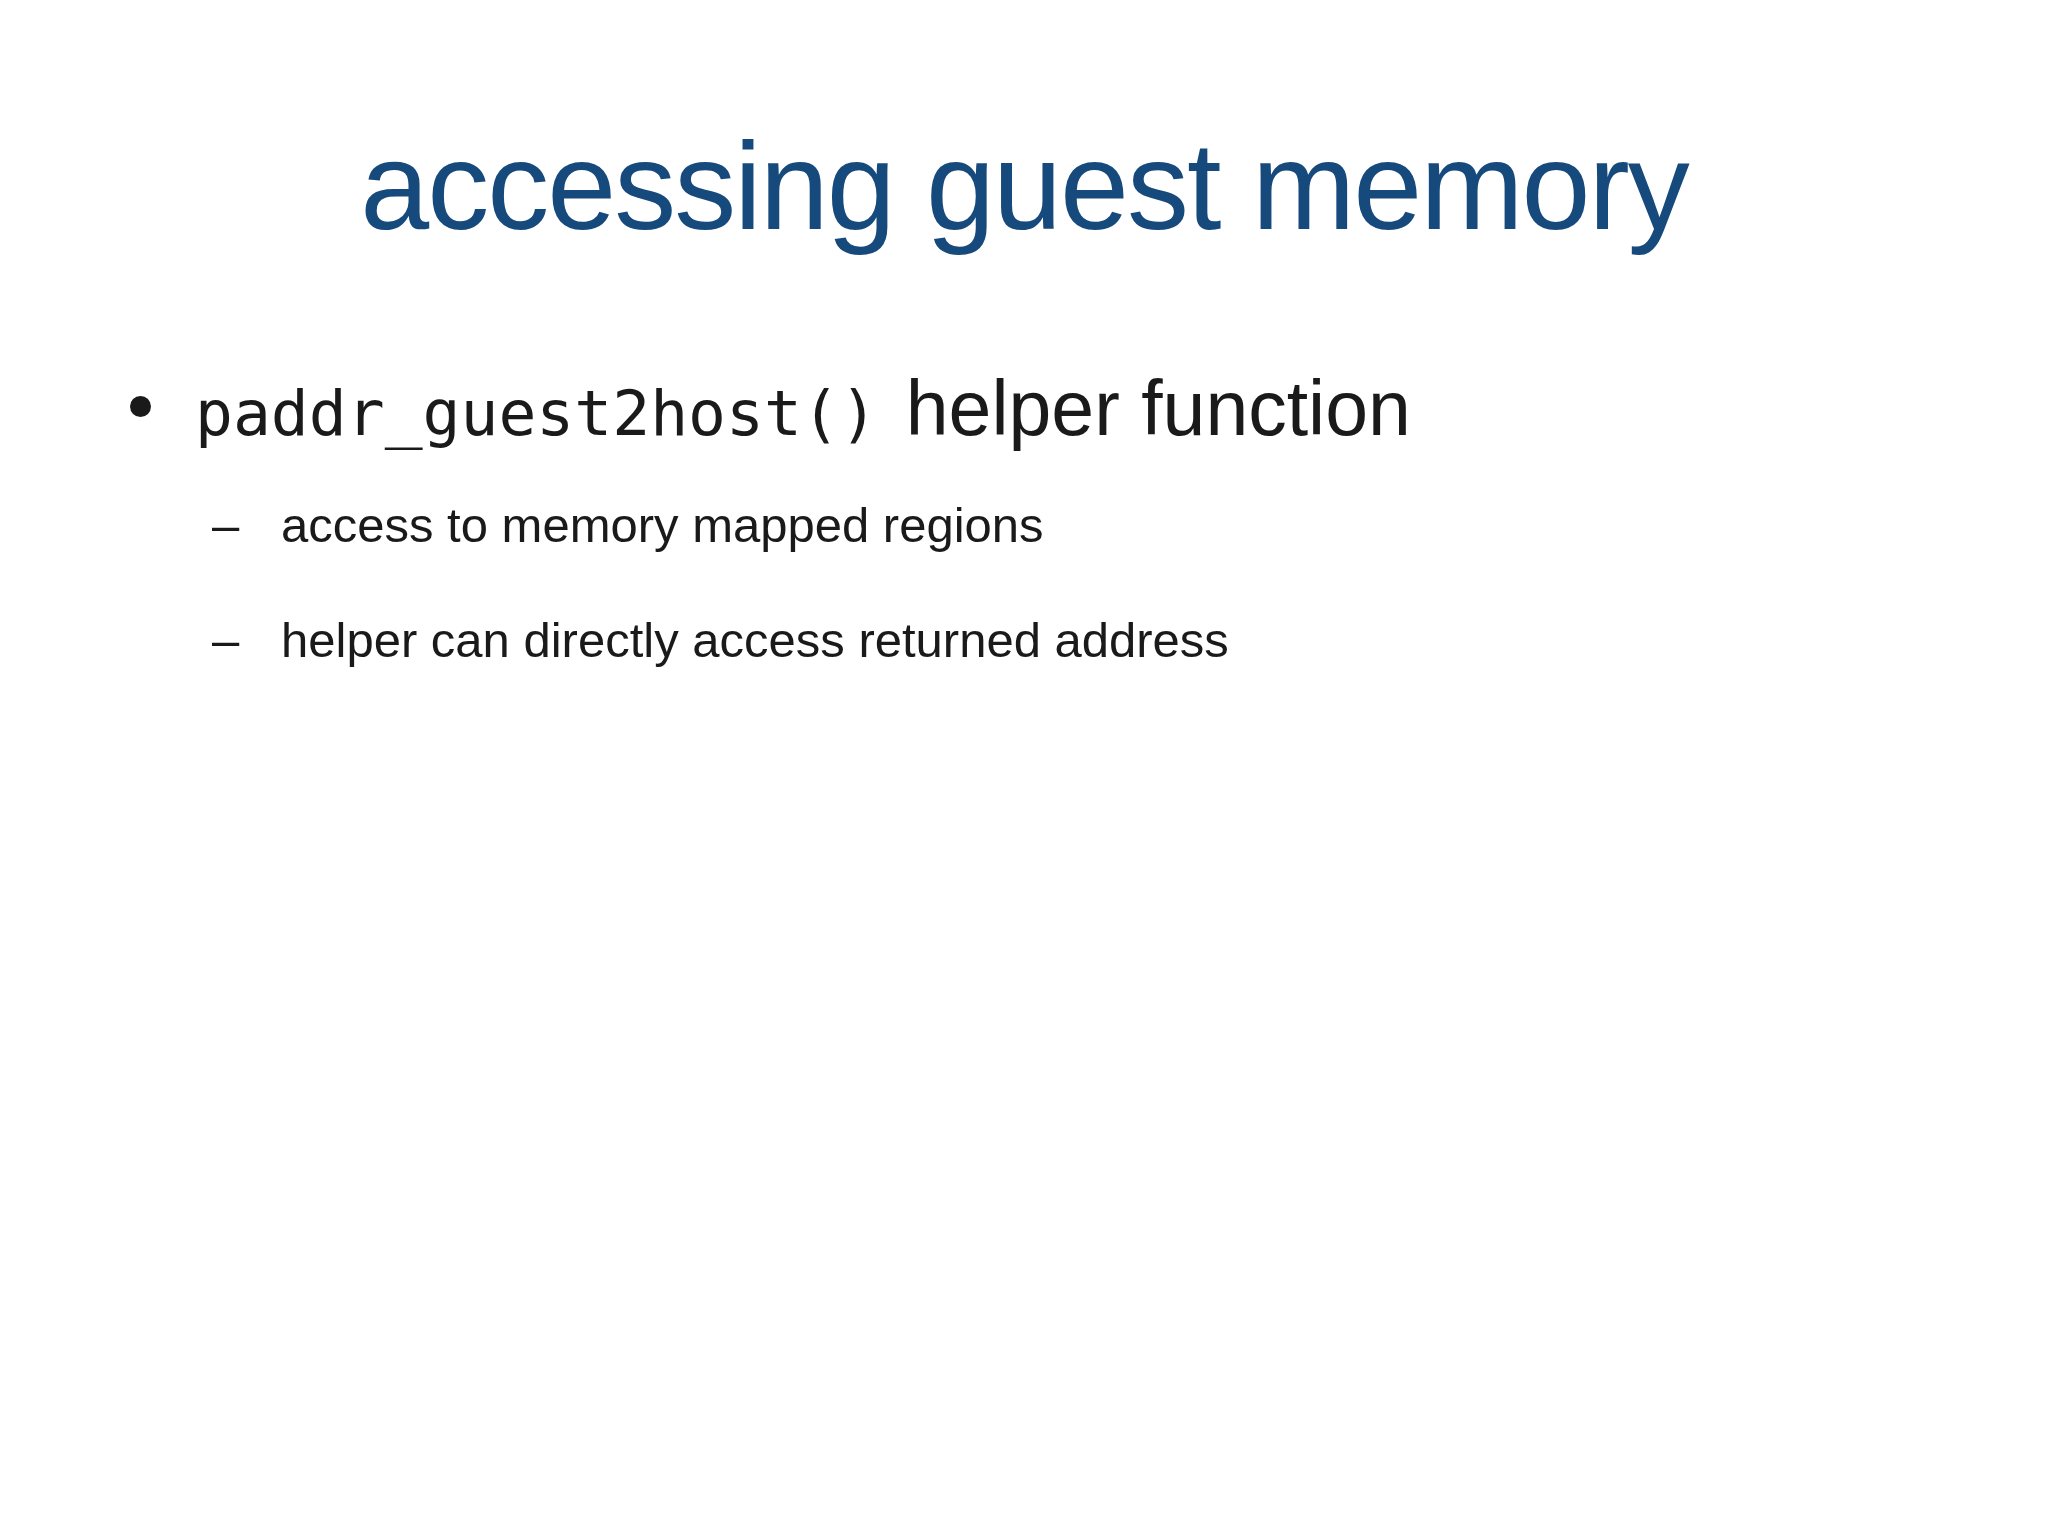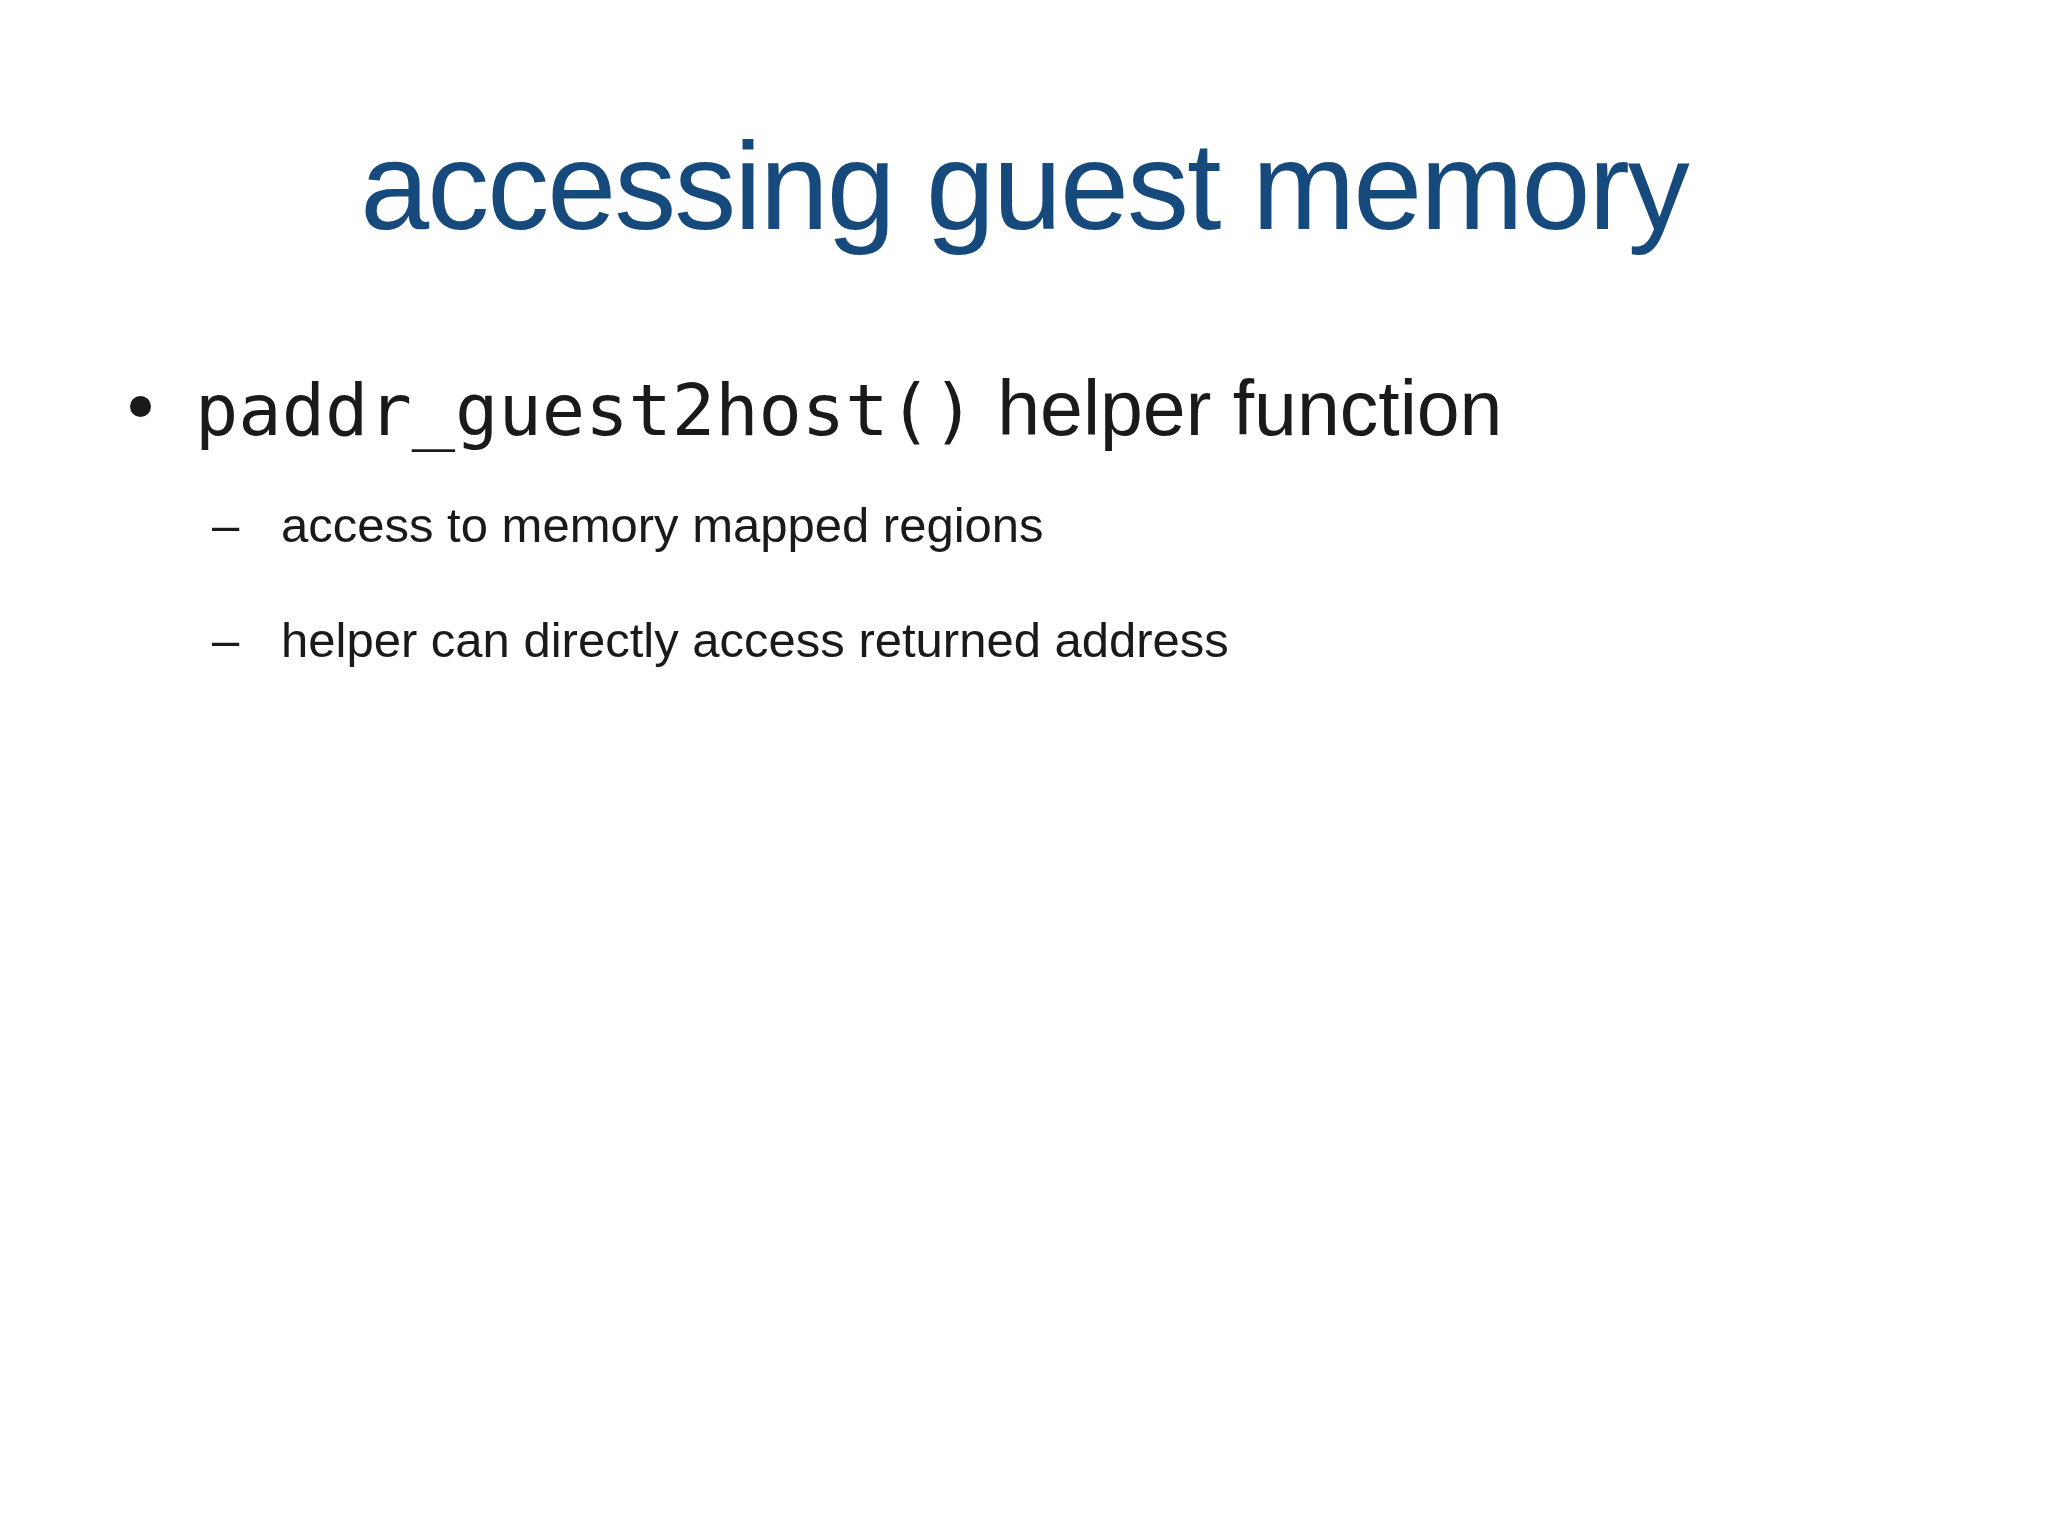--- a/index.html
+++ b/index.html
@@ -42,26 +42,26 @@
     position: absolute;
     left: 195px;
     top: 370px;
     line-height: 1;
     font-size: 77px;
     color: var(--text-color, #1a1a1a);
     white-space: nowrap;
   }
   .bullet-code {
     font-family: "DejaVu Sans Mono", monospace;
-    font-size: 72px;
+    font-size: 63px;
   }
   .bullet-rest {
     font-family: "Liberation Sans", sans-serif;
     font-size: 77px;
-    margin-left: 22px;
+    margin-left: 28px;
   }
   .sub-bullet {
     position: absolute;
     left: 212px;
     line-height: 1;
     font-size: 49px;
     color: var(--text-color, #1a1a1a);
     white-space: nowrap;
     font-family: "Liberation Sans", sans-serif;
   }

